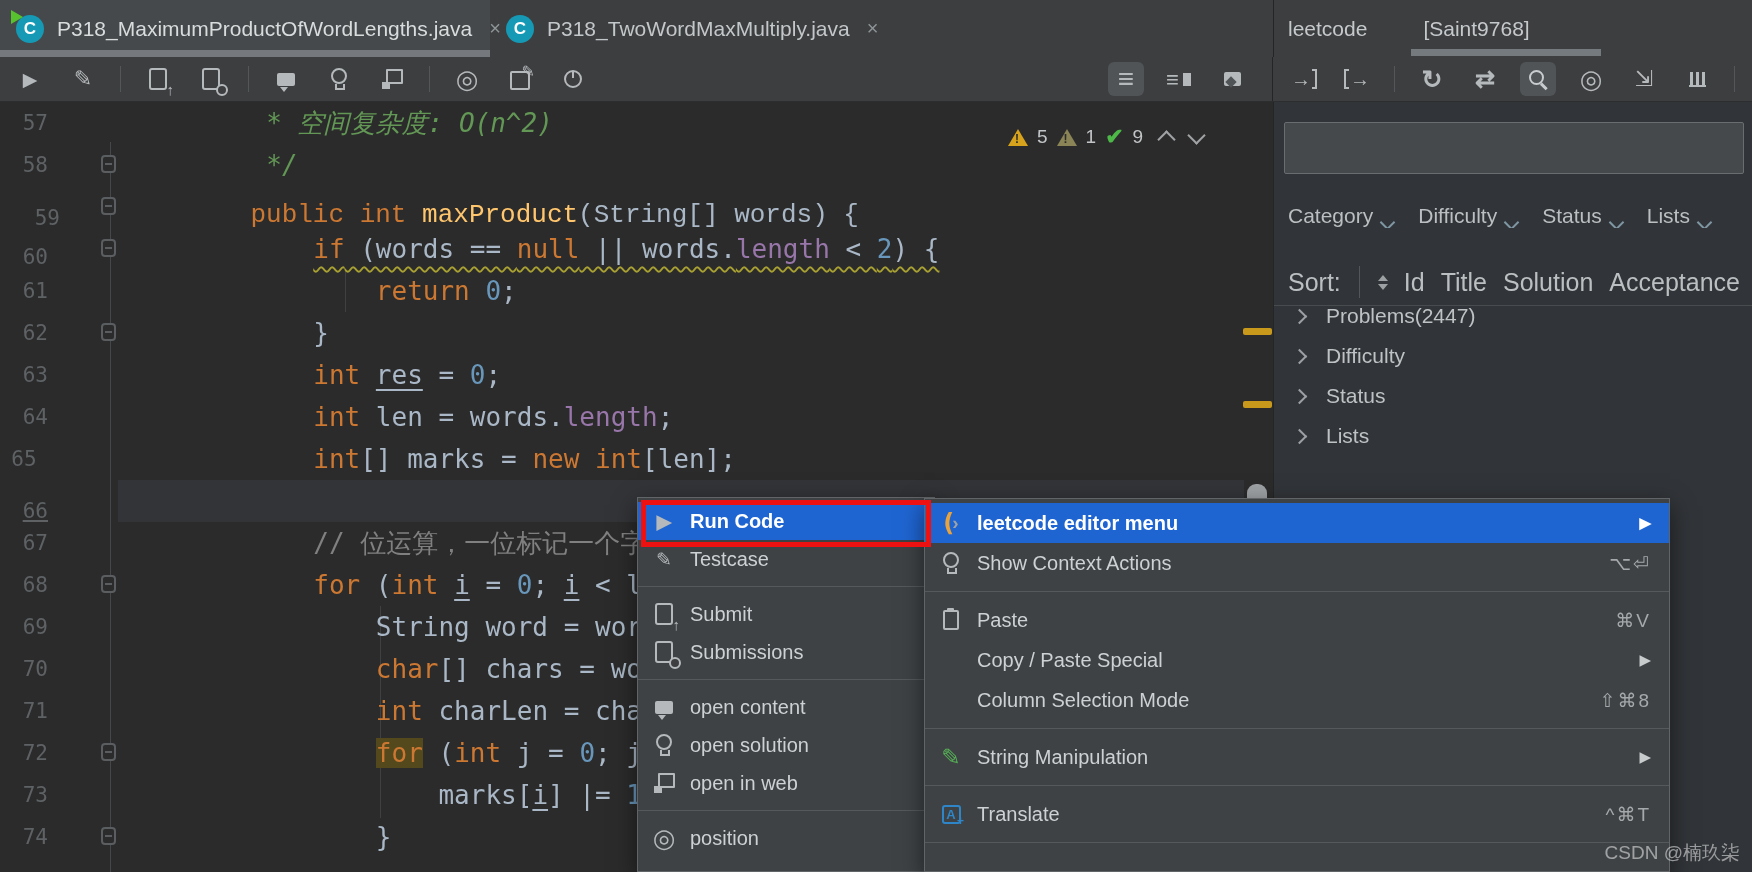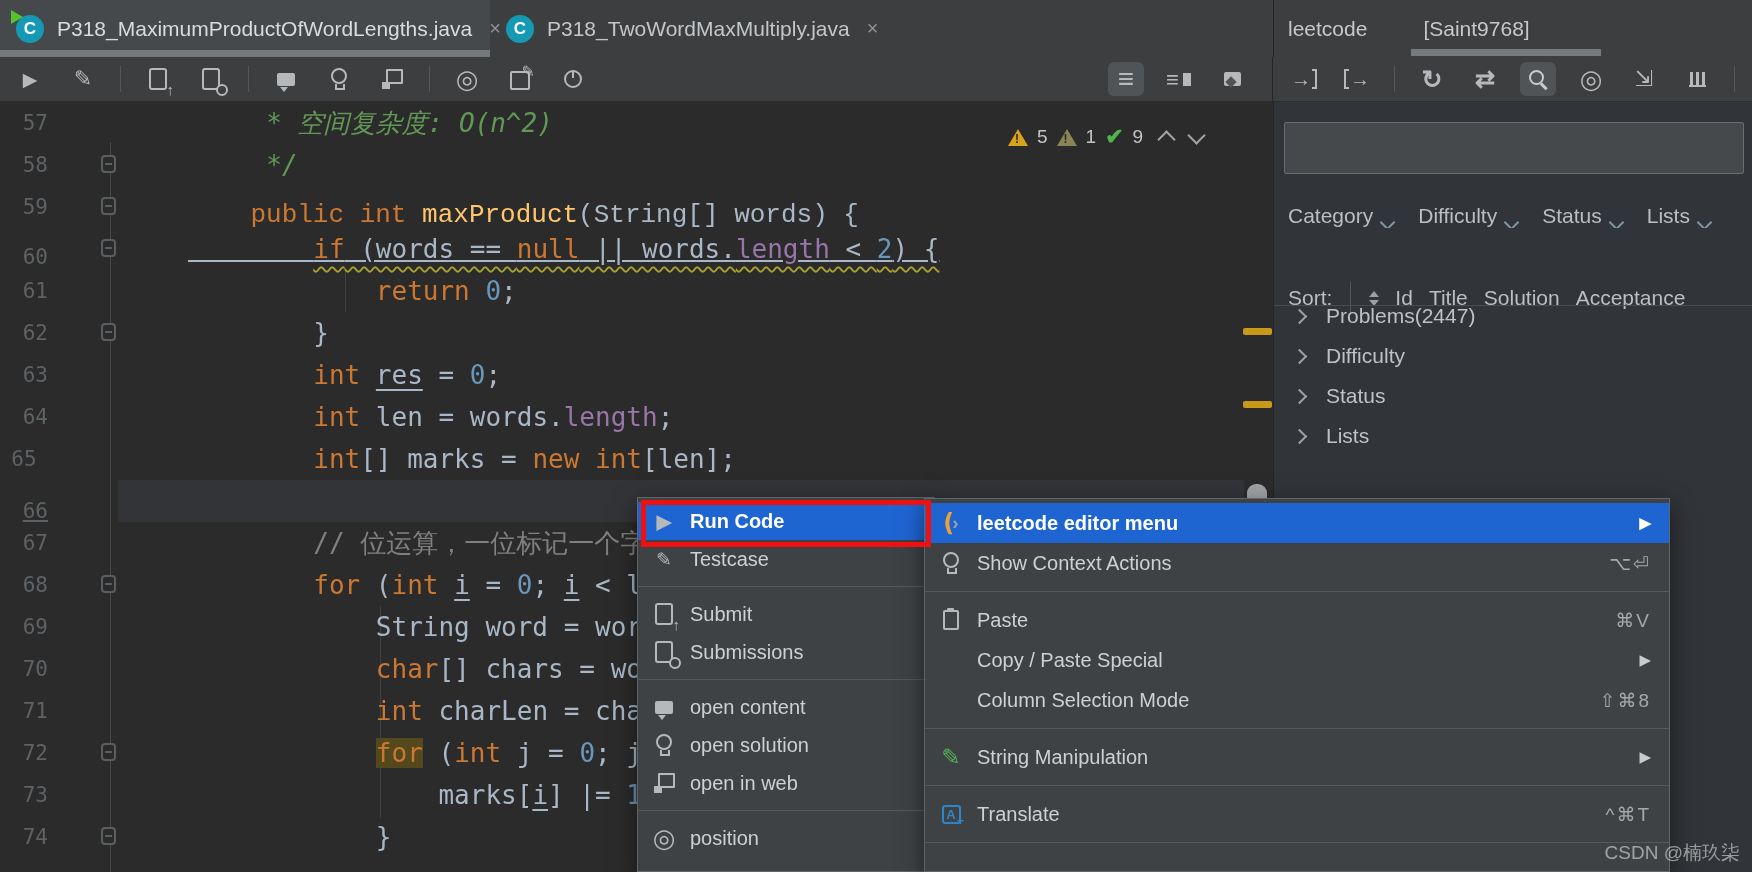--- a/index.html
+++ b/index.html
@@ -120,21 +120,21 @@
   .pin{position:absolute;left:1247px;top:382px;width:20px;height:17px;background:#9da1a4;border-radius:9px 9px 3px 3px;}
   .pin-band{position:absolute;left:1243px;top:399px;width:29px;height:6px;background:#c8991b;}
 
   
   .panel{position:absolute;left:1273px;top:102px;right:0;bottom:0;background:#313438;border-left:1px solid #232526;box-sizing:border-box;}
   .search-field{position:absolute;left:10px;top:20px;right:8px;height:50px;background:#45494b;border:1px solid #696d6f;border-radius:2px;}
   .search-field input{width:100%;height:100%;background:transparent;border:none;outline:none;color:#dde0e1;font-size:20px;padding:0 10px;box-sizing:border-box;}
   .filters{position:absolute;left:14px;top:102px;right:0;display:flex;gap:25px;font-size:21px;color:#bcbfc1;white-space:nowrap;overflow:hidden;}
   .filter{display:flex;align-items:flex-end;gap:9px;}
   .chev-down{width:9px;height:9px;border-right:2px solid #7f96a3;border-bottom:2px solid #7f96a3;transform:rotate(45deg);margin-top:-5px;}
-  .sortrow{position:absolute;left:14px;top:164px;right:0;display:flex;align-items:center;gap:16px;font-size:21px;color:#bcbfc1;white-space:nowrap;overflow:hidden;margin-top:16px;}
+  .sortrow{position:absolute;left:14px;top:164px;right:0;display:flex;align-items:center;gap:16px;font-size:25px;color:#bcbfc1;white-space:nowrap;overflow:hidden;}
   .vdiv{width:1px;height:32px;background:#54575a;margin:0 2px;}
   .updown{display:flex;flex-direction:column;gap:3px;align-items:center;}
   .updown i{width:0;height:0;border-left:5px solid transparent;border-right:5px solid transparent;}
   .updown .u{border-bottom:6px solid #9da0a3;}
   .updown .d{border-top:6px solid #9da0a3;}
   .panel-sep{position:absolute;left:0;top:203px;right:0;height:1px;background:#494c4e;}
   .tree{position:absolute;left:0;top:194px;right:0;}
   .tree-row{display:flex;align-items:center;gap:21px;height:40px;padding-left:20px;font-size:21px;color:#bfc2c4;}
   .chev-right{width:9px;height:9px;border-right:2px solid #9da0a3;border-bottom:2px solid #9da0a3;transform:rotate(-45deg);flex:none;}
 
@@ -254,21 +254,21 @@
         <span class="tb-div"></span>
       </div>
   </div>
 
   <div class="editor">
     <div class="caret-line"></div>
     <div class="fold-rail"></div>
     <div id="gutter">
         <div class="gutter-num" style="top: 0px;">57</div>
         <div class="gutter-num" style="top: 42px;">58</div>
-        <div class="gutter-num" style="top: 84px;">59</div>
+        <div class="gutter-num" style="top: 95px; padding-left: 12px;">59</div>
         <div class="gutter-num" style="top: 134px;">60</div>
         <div class="gutter-num" style="top: 168px;">61</div>
         <div class="gutter-num" style="top: 210px;">62</div>
         <div class="gutter-num" style="top: 252px;">63</div>
         <div class="gutter-num" style="top: 294px;">64</div>
         <div class="gutter-num" style="top: 336px; text-align: center;">65</div>
         <div class="gutter-num" style="top: 388px; text-decoration: underline;">66</div>
         <div class="gutter-num" style="top: 420px;">67</div>
         <div class="gutter-num" style="top: 462px;">68</div>
         <div class="gutter-num" style="top: 504px;">69</div>
@@ -286,21 +286,21 @@
         <div class="fold" style="top: 473px;"></div>
         <div class="fold" style="top: 641px;"></div>
         <div class="fold" style="top: 725px;"></div>
       </div>
     <div class="guide" style="left:345px;top:168px;height:42px;"></div>
     <div class="guide" style="left:380px;top:504px;height:212px;"></div>
     <div id="code">
         <div class="code-line" style="top: 0px;"><span class="s-doc">     * 空间复杂度: O(n^2)</span></div>
         <div class="code-line" style="top: 42px;"><span class="s-doc">     */</span></div>
         <div class="code-line" style="top: 92px; font-family: Liberation Mono, monospace;"><span class="s-pl">    </span><span class="s-kw">public</span><span class="s-pl"> </span><span class="s-kw">int</span><span class="s-pl"> </span><span class="s-fn">maxProduct</span><span class="s-pl">(String[] words) {</span></div>
-        <div class="code-line" style="top: 126px; text-decoration: underline;"><span class="s-pl">        </span><span class="s-kw wavy">if</span><span class="s-pl wavy"> (words == </span><span class="s-kw wavy">null</span><span class="s-pl wavy"> || words.</span><span class="s-field wavy">length</span><span class="s-pl wavy"> &lt; </span><span class="s-num wavy">2</span><span class="s-pl wavy">) {</span></div>
+        <div class="code-line" style="top: 126px;"><span class="s-pl">        </span><span class="s-kw wavy">if</span><span class="s-pl wavy"> (words == </span><span class="s-kw wavy">null</span><span class="s-pl wavy"> || words.</span><span class="s-field wavy">length</span><span class="s-pl wavy"> &lt; </span><span class="s-num wavy">2</span><span class="s-pl wavy">) {</span></div>
         <div class="code-line" style="top: 168px;"><span class="s-pl">            </span><span class="s-kw">return</span><span class="s-pl"> </span><span class="s-num">0</span><span class="s-pl">;</span></div>
         <div class="code-line" style="top: 210px;"><span class="s-pl">        }</span></div>
         <div class="code-line" style="top: 252px;"><span class="s-pl">        </span><span class="s-kw">int</span><span class="s-pl"> </span><span class="s-und">res</span><span class="s-pl"> = </span><span class="s-num">0</span><span class="s-pl">;</span></div>
         <div class="code-line" style="top: 294px;"><span class="s-pl">        </span><span class="s-kw">int</span><span class="s-pl"> len = words.</span><span class="s-field">length</span><span class="s-pl">;</span></div>
         <div class="code-line" style="top: 336px;"><span class="s-pl">        </span><span class="s-kw">int</span><span class="s-pl">[] marks = </span><span class="s-kw">new</span><span class="s-pl"> </span><span class="s-kw">int</span><span class="s-pl">[len];</span></div>
         <div class="code-line" style="top: 378px;"></div>
         <div class="code-line" style="top: 420px;"><span class="s-pl">        </span><span class="s-cmt">// 位运算，一位标记一个字</span></div>
         <div class="code-line" style="top: 462px;"><span class="s-pl">        </span><span class="s-kw">for</span><span class="s-pl"> (</span><span class="s-kw">int</span><span class="s-pl"> </span><span class="s-und">i</span><span class="s-pl"> = </span><span class="s-num">0</span><span class="s-pl">; </span><span class="s-und">i</span><span class="s-pl"> &lt; l</span></div>
         <div class="code-line" style="top: 504px;"><span class="s-pl">            String word = wor</span></div>
         <div class="code-line" style="top: 546px;"><span class="s-pl">            </span><span class="s-kw">char</span><span class="s-pl">[] chars = wo</span></div>

